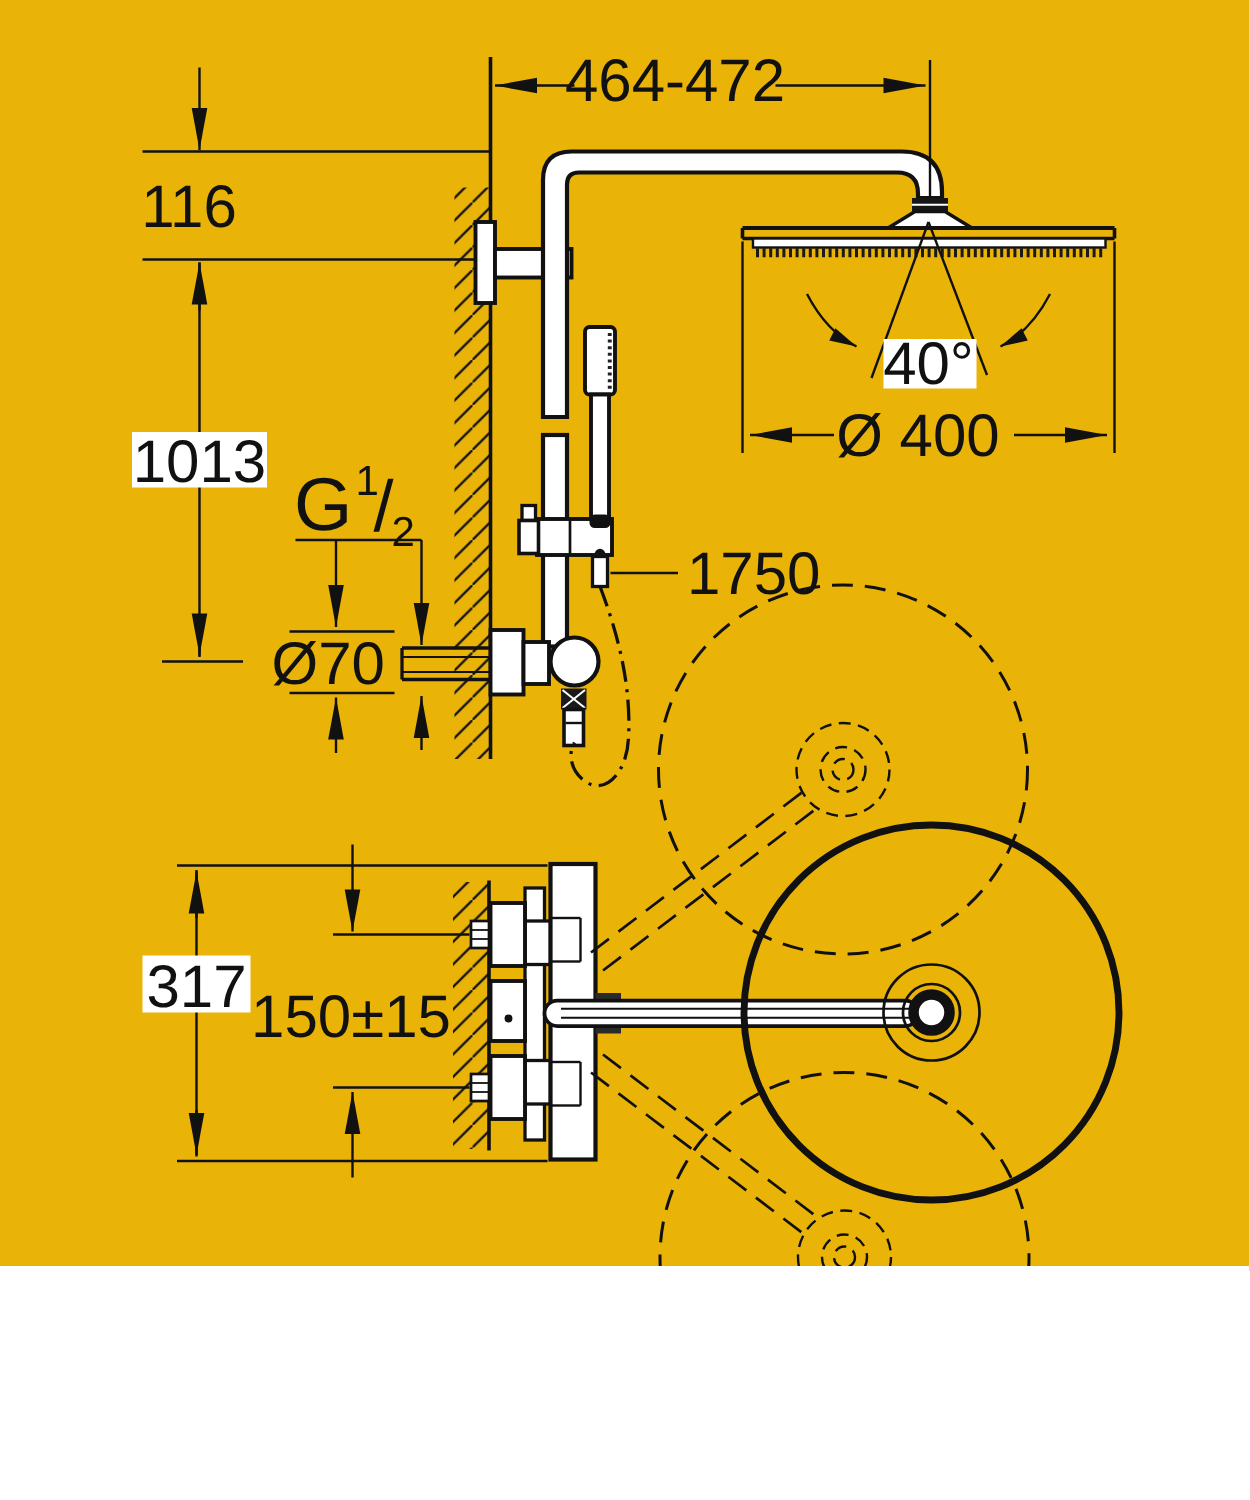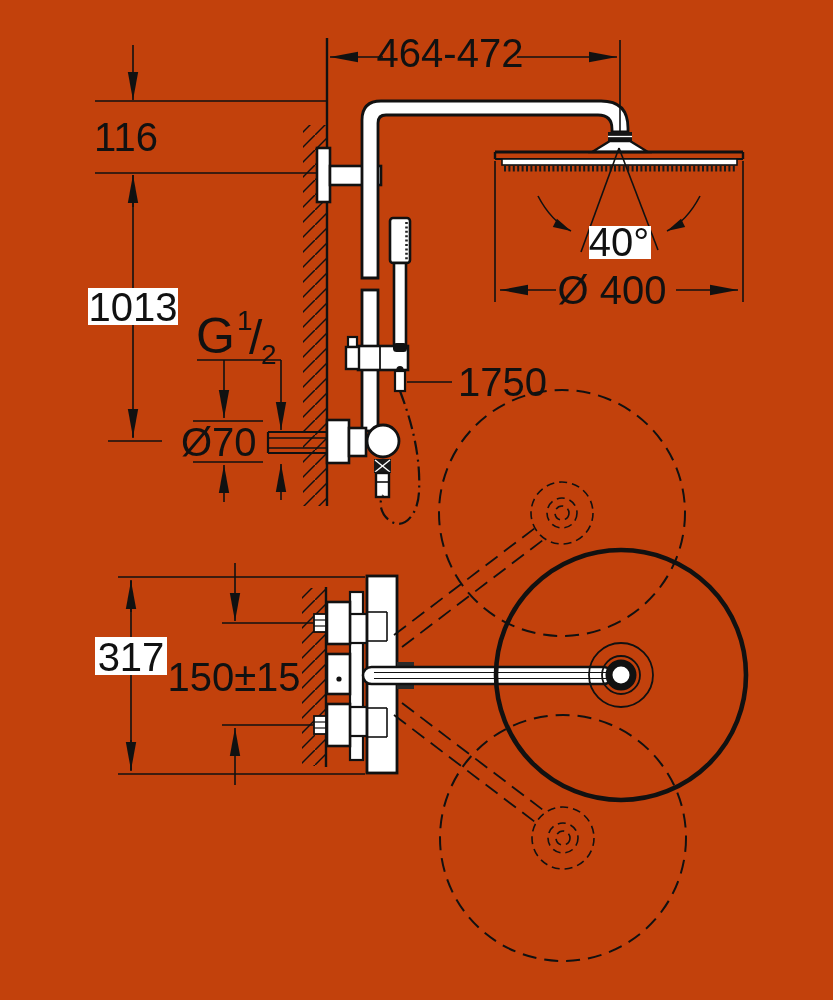--- a/index.html
+++ b/index.html
@@ -1,16 +1,16 @@
 <!DOCTYPE html>
 <html><head>
 <meta charset="utf-8">
 <style>
   html,body{margin:0;padding:0;background:#ffffff;}
-  .stage{position:relative;width:833px;height:1000px;background:#c2410c;overflow:hidden;}
+  .stage{position:relative;width:833px;height:844px;background:#eab308;overflow:hidden;}
   svg{display:block;}
   text{font-family:"Liberation Sans","DejaVu Sans",sans-serif;fill:#111111;}
   .dim{font-size:40px;}
   .dimG{font-size:50px;}
   .sup{font-size:28px;}
   .slash{font-size:48px;}
 </style>
 </head>
 <body>
 

